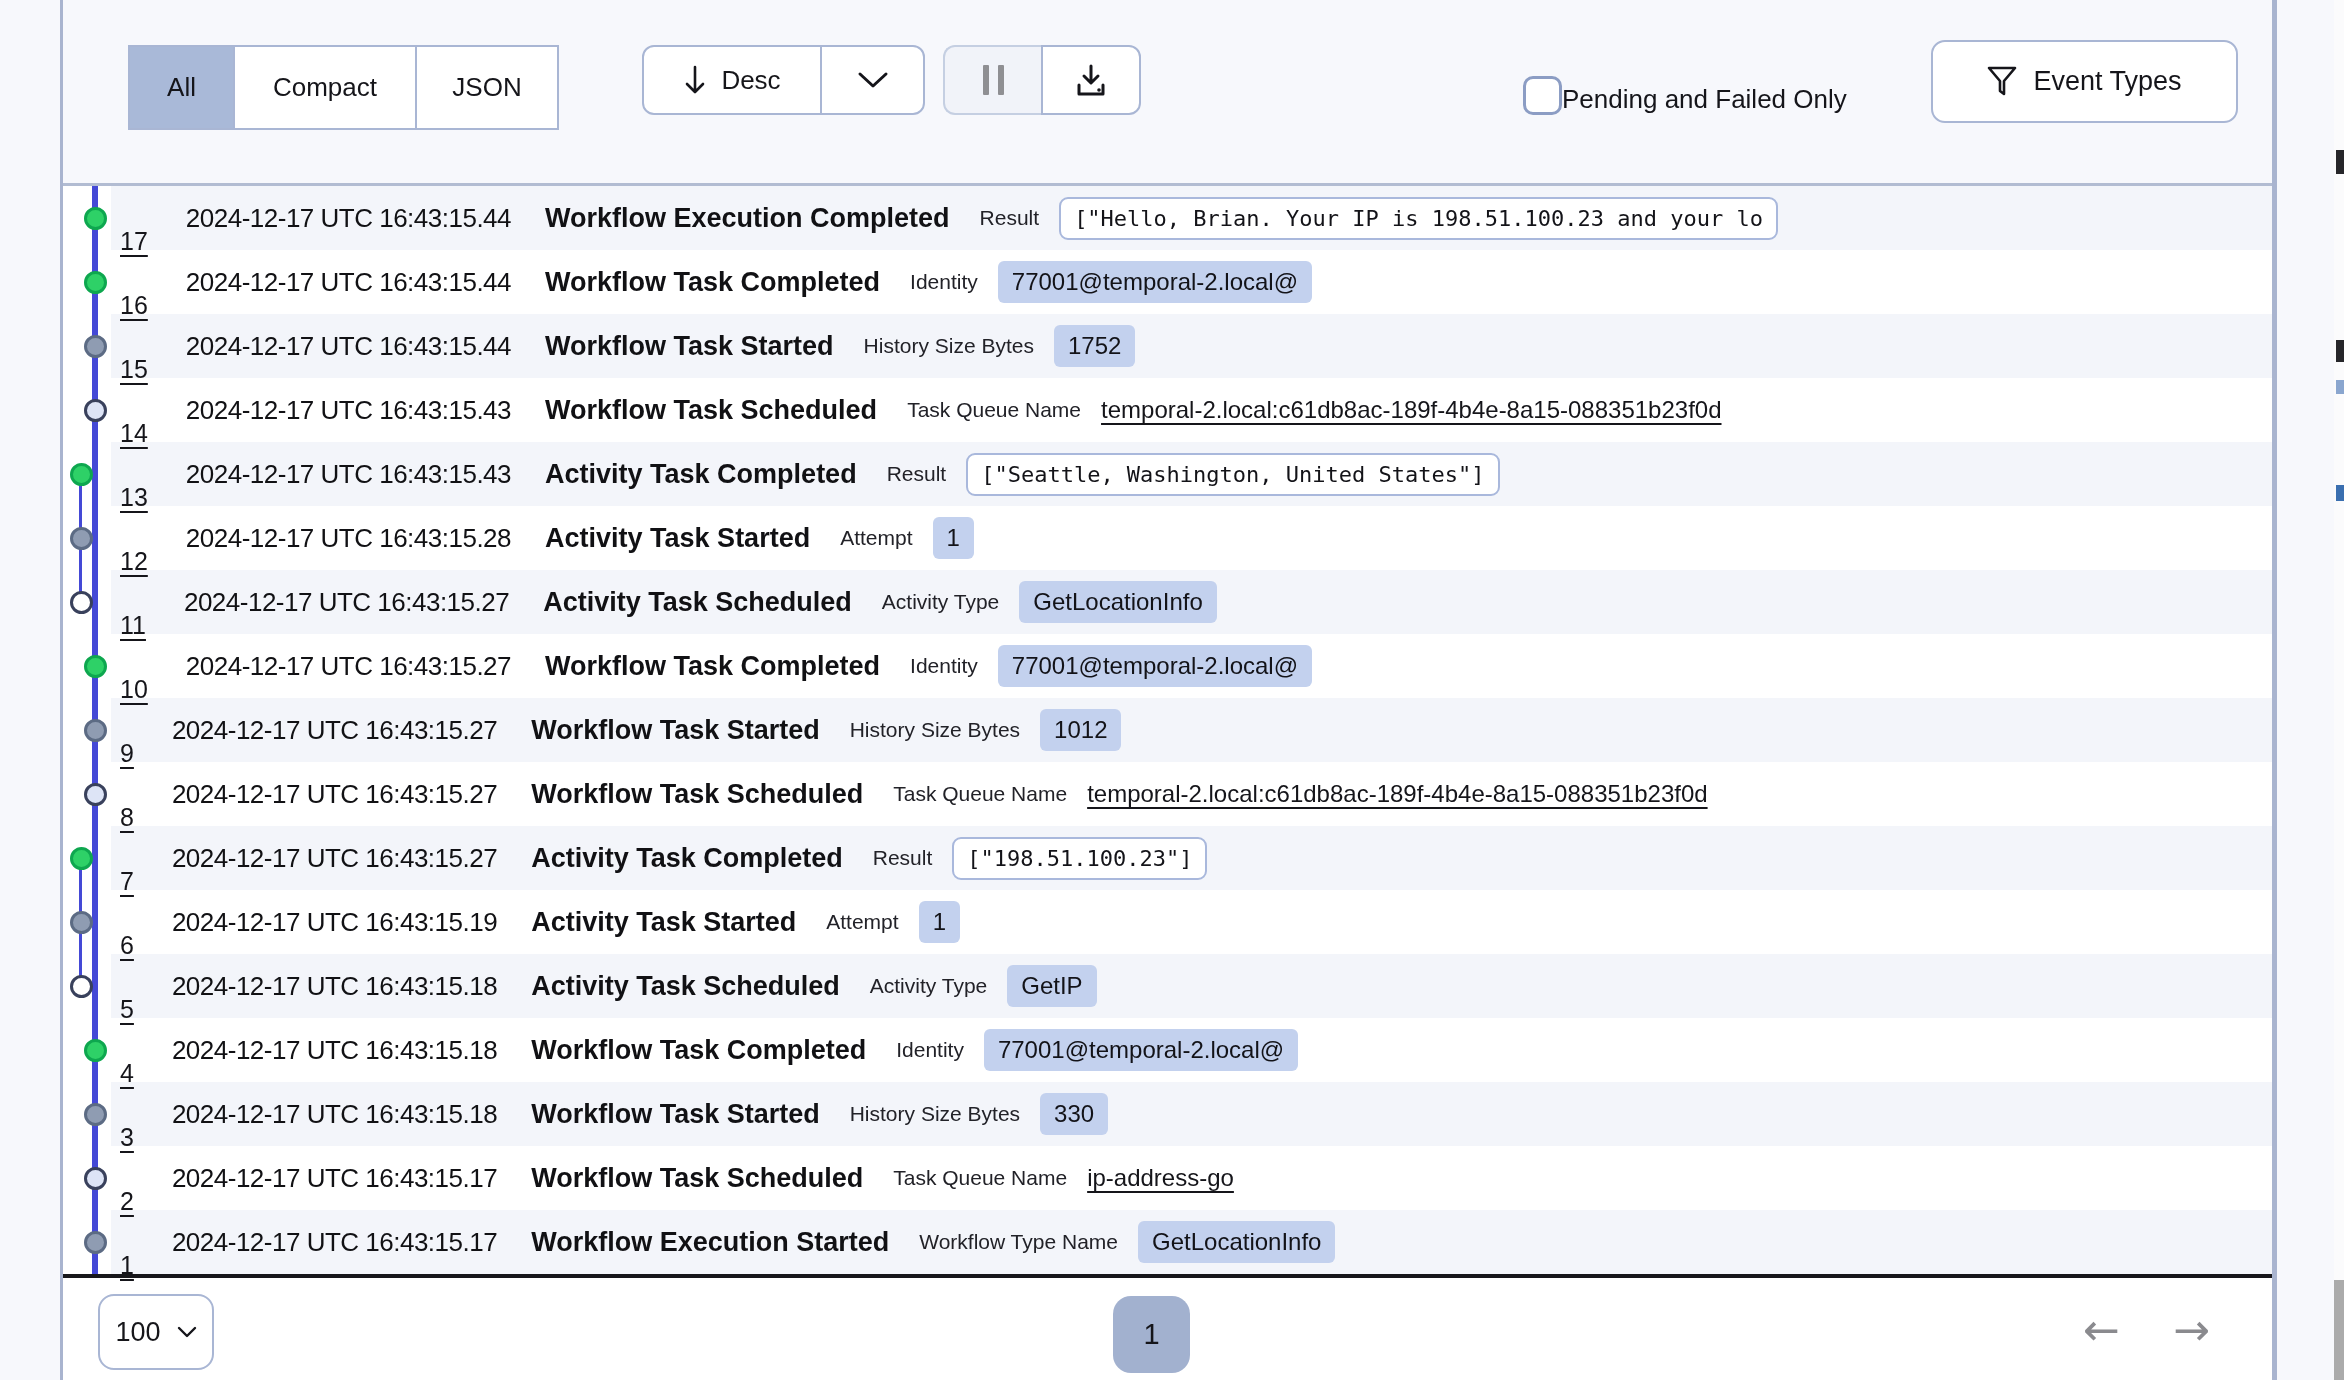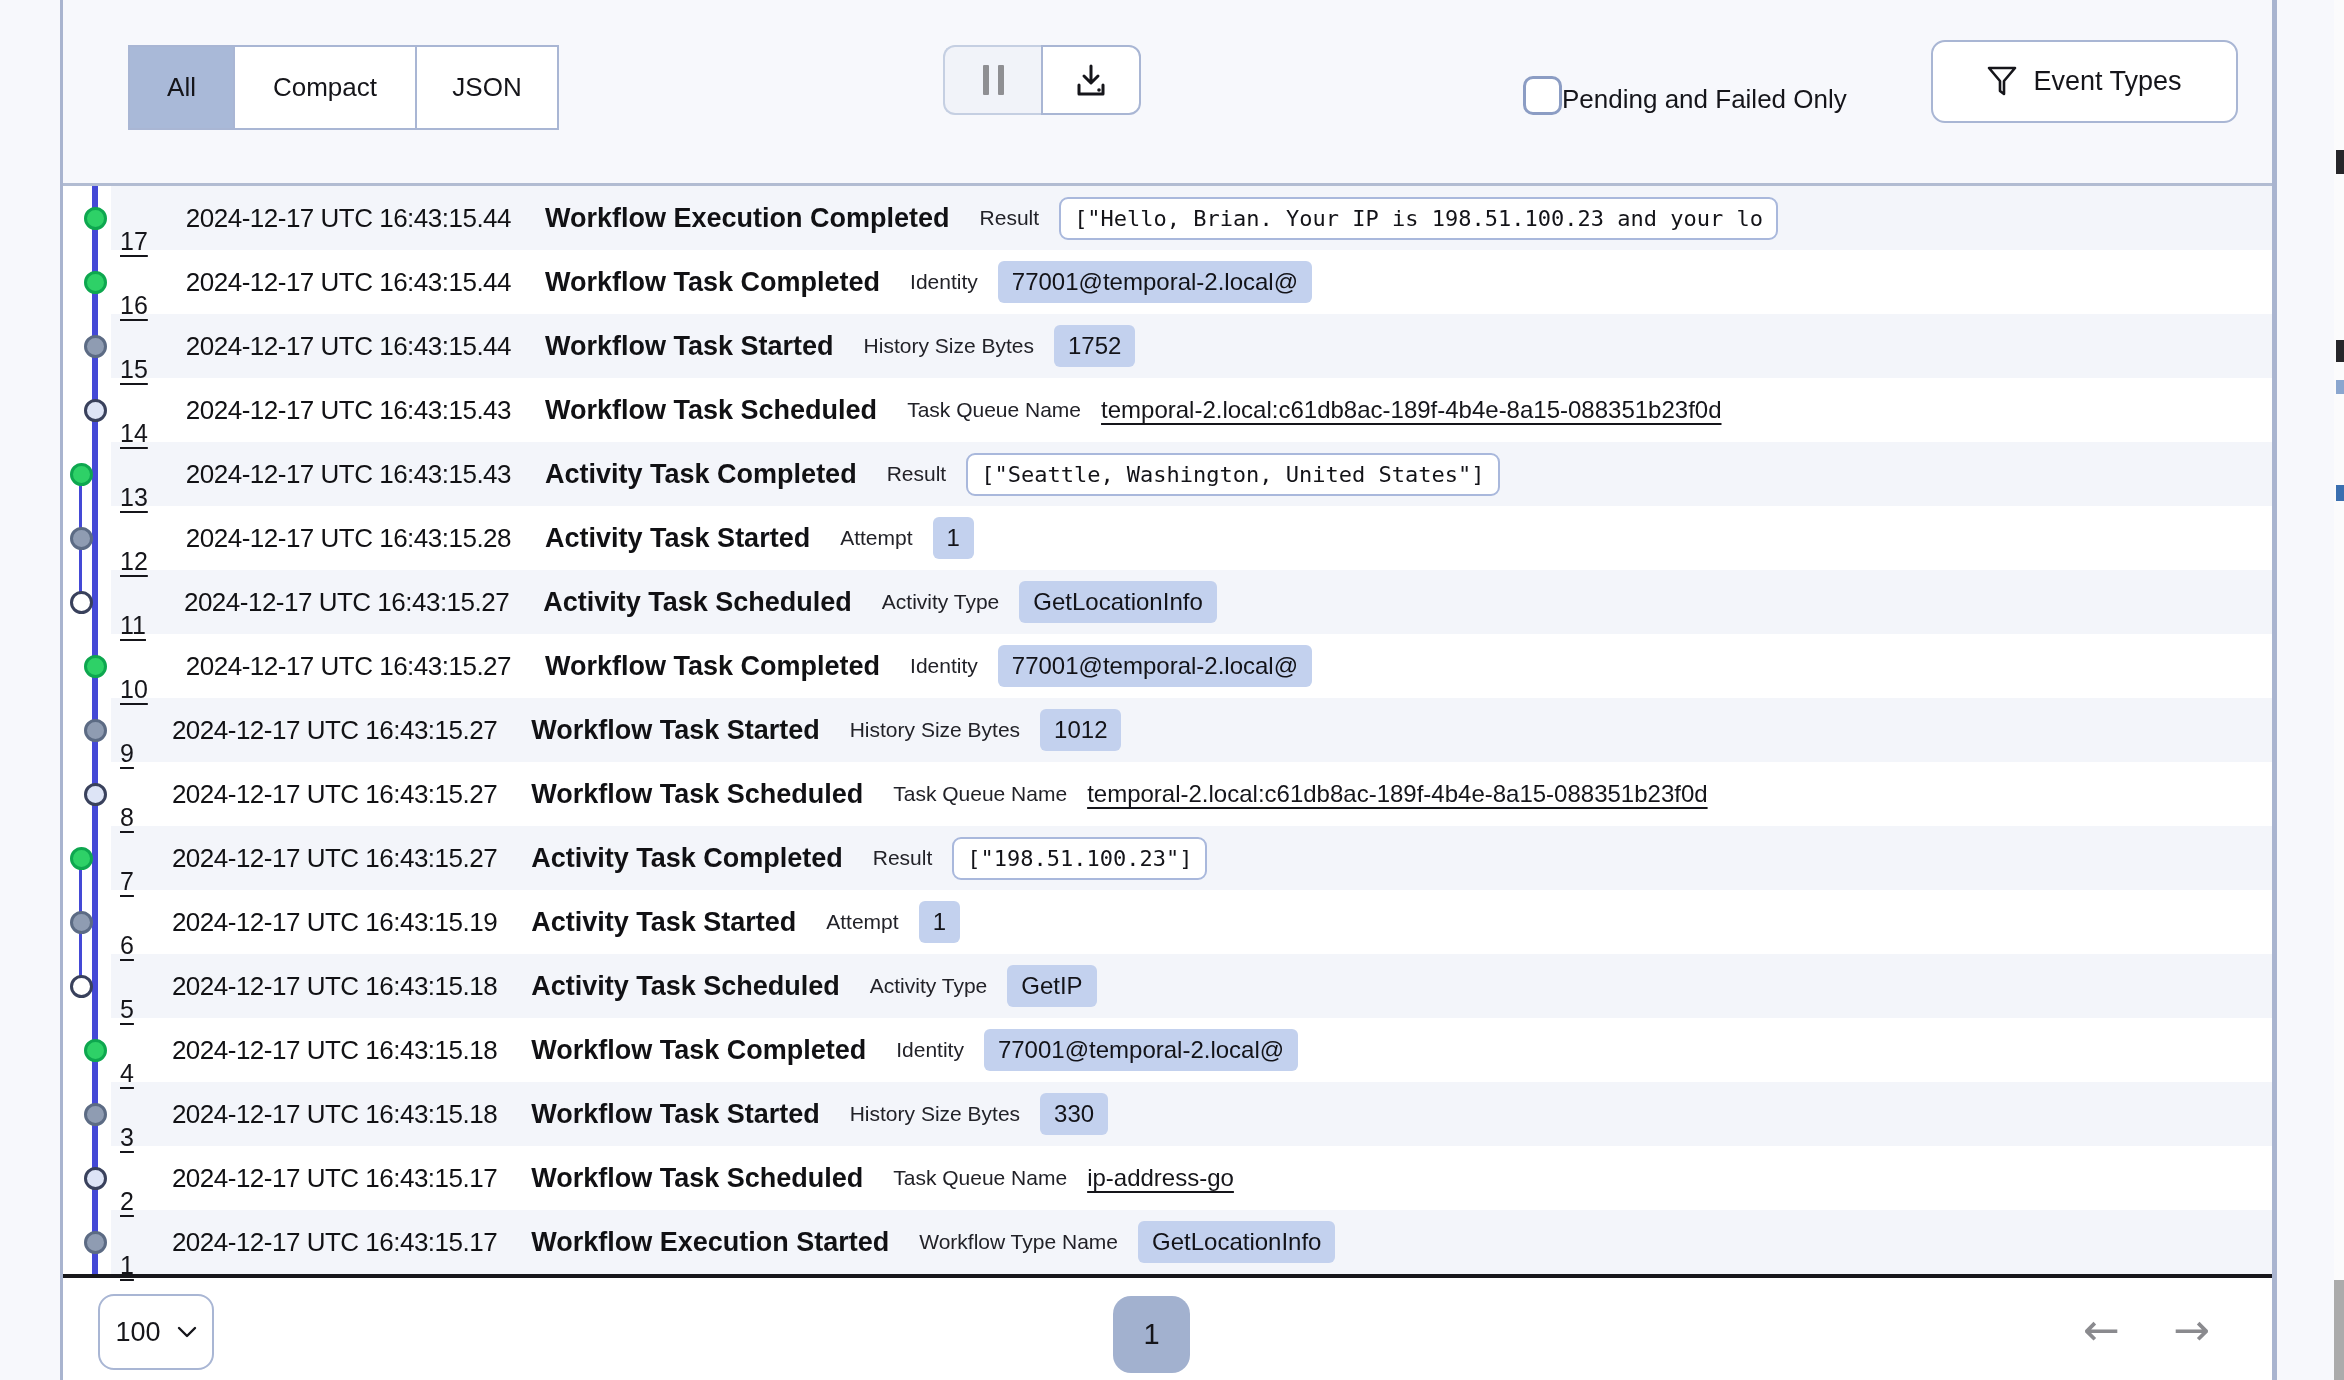--- a/index.html
+++ b/index.html
@@ -144,20 +144,33 @@
 <div class="panel-border-right"></div>
 
 <div class="toolbar">
 
   <div class="seg-group">
     <span class="seg seg-all selected">All</span>
     <span class="seg seg-compact">Compact</span>
     <span class="seg seg-json">JSON</span>
   </div>
 
+  <div class="sort-group">
+    <span class="sort-main">
+      <svg width="24" height="30" viewBox="0 0 24 30">
+          <path d="M12 2v24M4 19l8 8 8-8" stroke="#15151a" stroke-width="2.6" fill="none" stroke-linecap="round" stroke-linejoin="round"></path>
+        </svg>
+      <span>Desc</span>
+    </span>
+    <span class="sort-caret">
+      <svg width="32" height="18" viewBox="0 0 32 18">
+          <path d="M3 3l13 12L29 3" stroke="#15151a" stroke-width="3" fill="none" stroke-linecap="round" stroke-linejoin="round"></path>
+        </svg>
+    </span>
+  </div>
 
   <div class="pd-group">
     <span class="btn-pause">
       <span class="pause-bar"></span>
       <span class="pause-bar"></span>
     </span>
     <span class="btn-download">
       <svg width="36" height="36" viewBox="0 0 36 36">
           <path d="M18 4v16M11 14l7 7 7-7" stroke="#15151a" stroke-width="3" fill="none" stroke-linecap="round" stroke-linejoin="round"></path>
           <path d="M6 23v9h24v-9" stroke="#15151a" stroke-width="3" fill="none" stroke-linecap="round" stroke-linejoin="round"></path>

